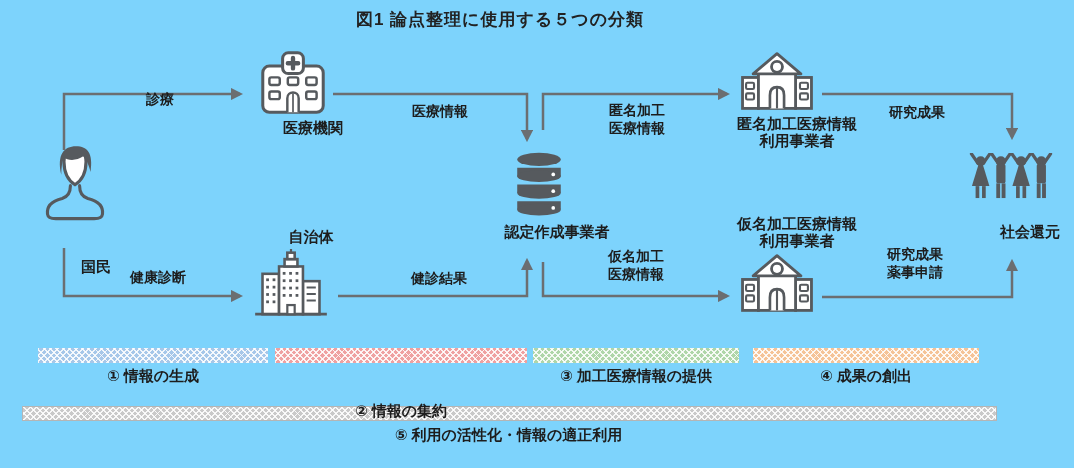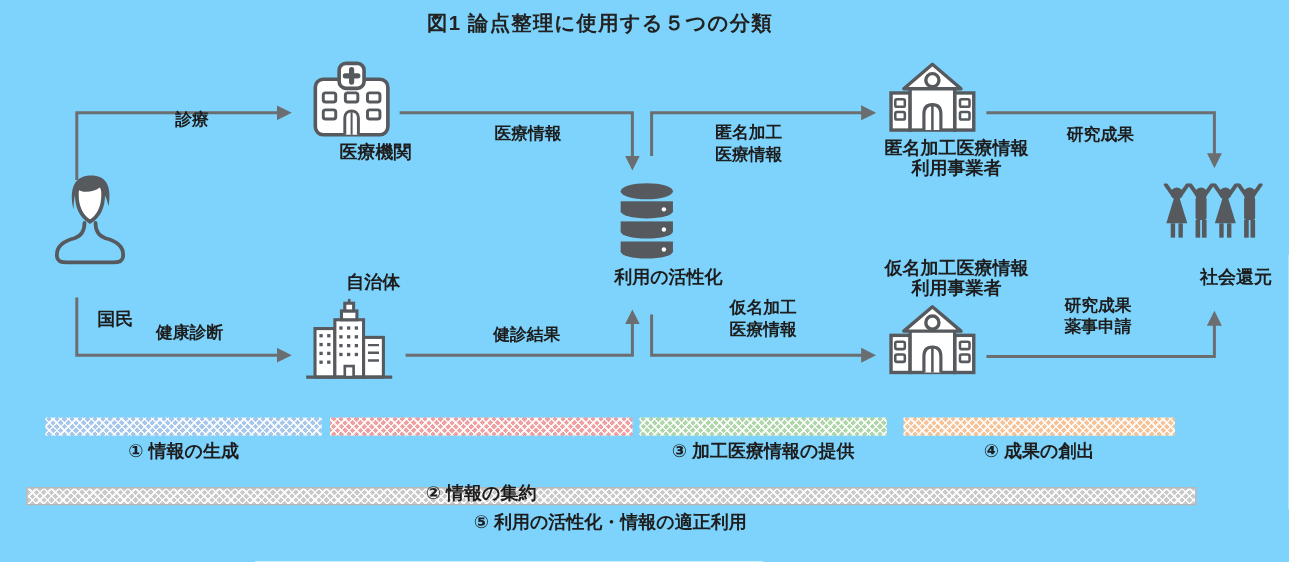--- a/index.html
+++ b/index.html
@@ -199,35 +199,35 @@
         <path d="M2 1 L9 11 M22 1 L15 11"></path>
         <path d="M24 1 L31 11 M44 1 L37 11"></path>
         <path d="M46 1 L53 11 M66 1 L59 11"></path>
         <path d="M68 1 L75 11 M88 1 L81 11"></path>
       </g>
     </svg>
   </div>
 
   <div class="lbl node-lbl" style="left:76px;top:223px;margin-top:35px;">国民</div>
   <div class="lbl node-lbl" style="left:293px;top:119px;">医療機関</div>
-  <div class="lbl node-lbl" style="left:291px;top:228px;font-family:Liberation Serif, serif;">自治体</div>
-  <div class="lbl node-lbl" style="left:537px;top:223px;">利用の活性化</div>
+  <div class="lbl node-lbl" style="left:291px;top:228px;">自治体</div>
+  <div class="lbl node-lbl" style="left:537px;top:223px;">認定作成事業者</div>
   <div class="lbl node-lbl" style="left:777px;top:115px;">
     <div>匿名加工医療情報</div>
     <div>利用事業者</div>
   </div>
   <div class="lbl node-lbl" style="left:777px;top:215px;">
     <div>仮名加工医療情報</div>
     <div>利用事業者</div>
   </div>
   <div class="lbl node-lbl" style="left:1010px;top:223px;">社会還元</div>
 
   <div class="lbl flow-lbl" style="left:160px;top:90px;">診療</div>
   <div class="lbl flow-lbl" style="left:440px;top:102px;">医療情報</div>
-  <div class="lbl flow-lbl" style="left:624px;top:101px;">
+  <div class="lbl flow-lbl" style="left:637px;top:101px;">
     <div>匿名加工</div>
     <div>医療情報</div>
   </div>
   <div class="lbl flow-lbl" style="left:917px;top:103px;">研究成果</div>
   <div class="lbl flow-lbl" style="left:158px;top:268px;">健康診断</div>
   <div class="lbl flow-lbl" style="left:439px;top:269px;">健診結果</div>
   <div class="lbl flow-lbl" style="left:636px;top:247px;">
     <div>仮名加工</div>
     <div>医療情報</div>
   </div>

